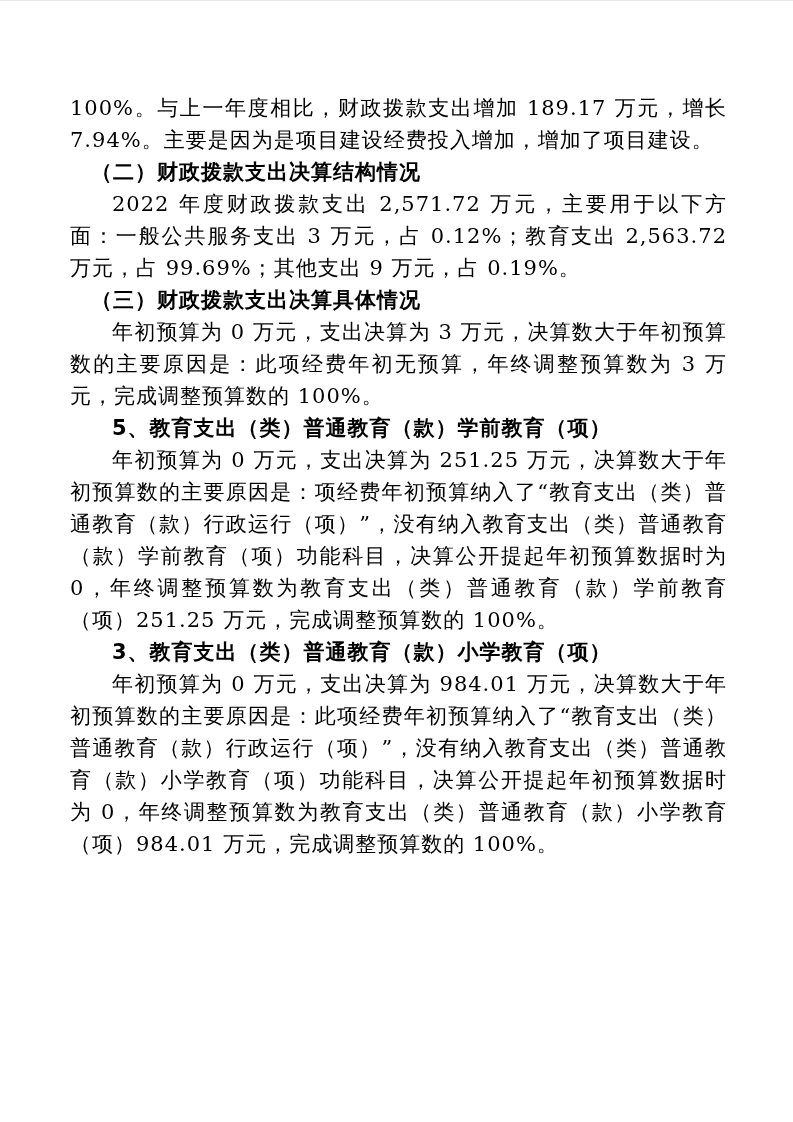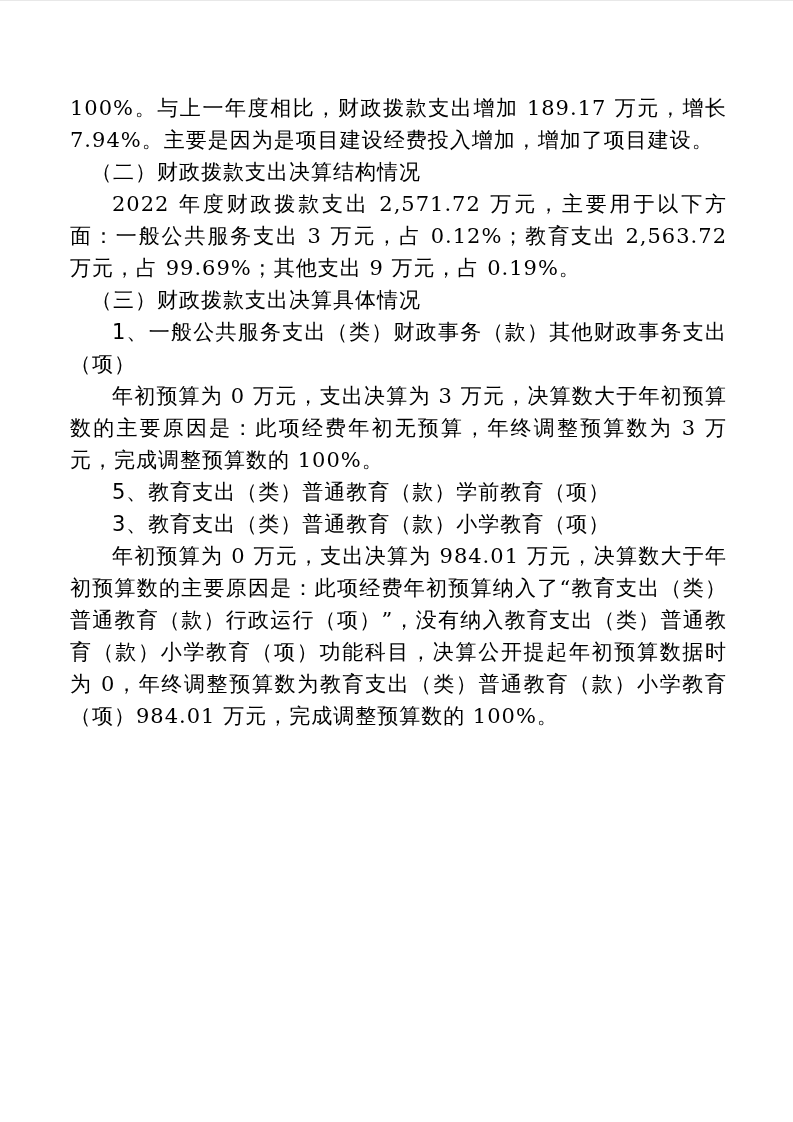--- a/index.html
+++ b/index.html
@@ -31,21 +31,21 @@
   .para {
     text-indent: 2em;
   }
   
   .para-cont {
     text-indent: 0;
   }
   
   .heading {
     font-family: "DejaVu Sans", "Liberation Sans", sans-serif;
-    font-weight: normal;
+    font-weight: bold;
     text-indent: 2em;
     letter-spacing: 1px;
   }
   
   .heading-paren {
     text-indent: 1em;
   }
 </style>
 </head>
 <body>
@@ -54,25 +54,25 @@
 
   <p class="para-cont">100%。与上一年度相比，财政拨款支出增加 189.17 万元，增长 7.94%。主要是因为是项目建设经费投入增加，增加了项目建设。</p>
 
   <p class="heading heading-paren">（二）财政拨款支出决算结构情况</p>
 
   <p class="para">2022 年度财政拨款支出 2,571.72 万元，主要用于以下方面：一般公共服务支出 3 万元，占 0.12%；教育支出 2,563.72 万元，占 99.69%；其他支出 9 万元，占 0.19%。</p>
 
   <p class="heading heading-paren">（三）财政拨款支出决算具体情况</p>
 
 
-  <p class="heading">1、一般公共服务支出（类）财政事务（款）其他财政事务支出（项）</p>
 
   <p class="para">年初预算为 0 万元，支出决算为 3 万元，决算数大于年初预算数的主要原因是：此项经费年初无预算，年终调整预算数为 3 万元，完成调整预算数的 100%。</p>
 
   <p class="heading">5、教育支出（类）普通教育（款）学前教育（项）</p>
 
+  <p class="para">年初预算为 0 万元，支出决算为 251.25 万元，决算数大于年初预算数的主要原因是：项经费年初预算纳入了“教育支出（类）普通教育（款）行政运行（项）”，没有纳入教育支出（类）普通教育（款）学前教育（项）功能科目，决算公开提起年初预算数据时为 0，年终调整预算数为教育支出（类）普通教育（款）学前教育（项）251.25 万元，完成调整预算数的 100%。</p>
 
   <p class="heading">3、教育支出（类）普通教育（款）小学教育（项）</p>
 
   <p class="para">年初预算为 0 万元，支出决算为 984.01 万元，决算数大于年初预算数的主要原因是：此项经费年初预算纳入了“教育支出（类）普通教育（款）行政运行（项）”，没有纳入教育支出（类）普通教育（款）小学教育（项）功能科目，决算公开提起年初预算数据时为 0，年终调整预算数为教育支出（类）普通教育（款）小学教育（项）984.01 万元，完成调整预算数的 100%。</p>
 
 
 </div>
 
 </body></html>

